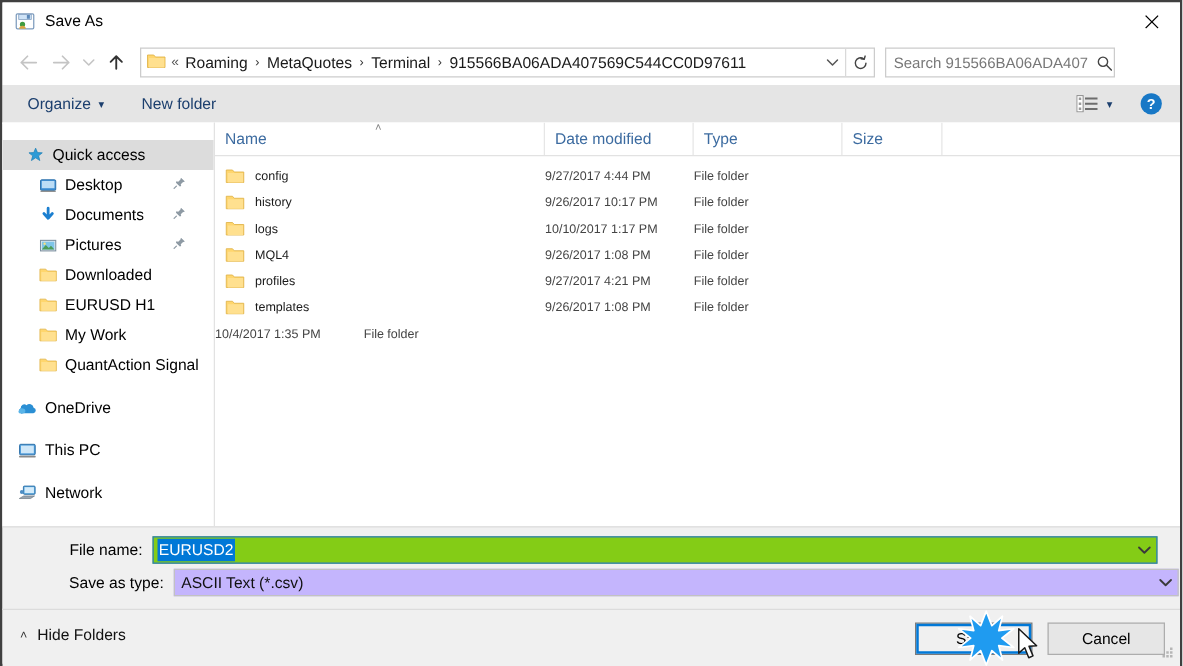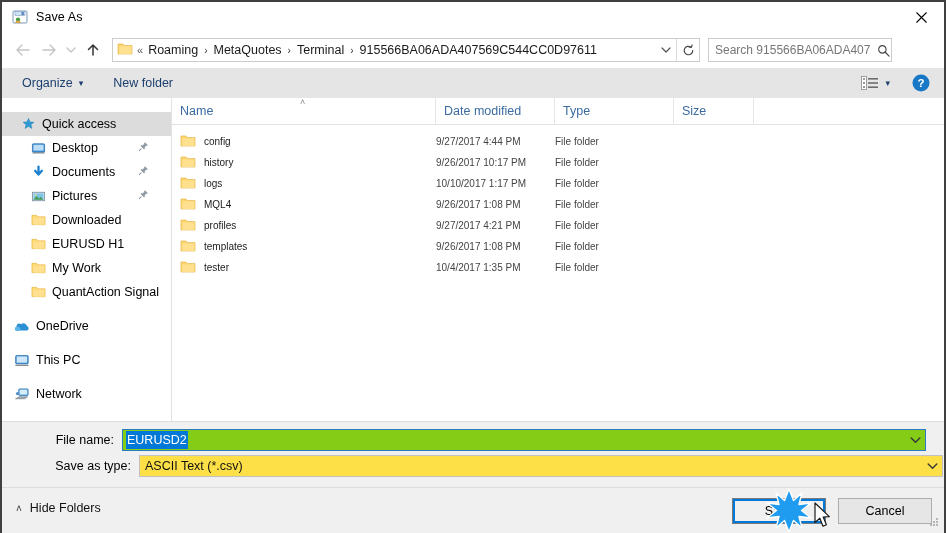--- a/index.html
+++ b/index.html
@@ -169,21 +169,21 @@
     border: 1px solid #2a7bc0; background: #84cc16; box-sizing: border-box;
     display: flex; align-items: center;
   }
   #filename-value {
     font-size: 12.5px; color: #ffffff; background: #0078d7;
     margin-left: 3px; padding: 1px 1px 1px 1px; line-height: 16px;
   }
   #filename-caret { width: 20px; flex: none; display: flex; align-items: center; justify-content: center; }
   #filetype-field {
     flex: 1 1 auto; height: 22px; margin-right: 18px;
-    border: 1px solid #c2c2c2; background: #fde047; box-sizing: border-box;
+    border: 1px solid #c2c2c2; background: #c4b5fd; box-sizing: border-box;
     display: flex; align-items: center;
   }
   #filetype-value { font-size: 12.5px; color: #111; margin-left: 5px; }
   #filetype-caret { width: 20px; flex: none; display: flex; align-items: center; justify-content: center; margin-left: auto; }
 
   
   #footer {
     position: absolute; left: 0; top: 485px; width: 100%; height: 46px;
     background: #f0f0f0; border-top: 1px solid #dcdcdc;
   }
@@ -575,29 +575,20 @@
               </svg>
             </span>
             <span>templates</span>
           </div>
           <div class="cell-date">9/26/2017 1:08 PM</div>
           <div class="cell-type">File folder</div>
           <div class="cell-size"></div>
         </div>
 
         <div class="row">
-          <div class="cell-name">
-            <span class="row-folder-icon">
-              <svg width="16" height="14" viewBox="0 0 16 14">
-                <path d="M1 2 h5 l1.4 1.6 H15 V12 H1 Z" fill="#ffd66e" stroke="#e0b44a" stroke-width=".7"></path>
-                <path d="M2.2 4.4 H14.4 V12 H2.2 Z" fill="#ffe08f"></path>
-              </svg>
-            </span>
-            <span>tester</span>
-          </div>
           <div class="cell-date">10/4/2017 1:35 PM</div>
           <div class="cell-type">File folder</div>
           <div class="cell-size"></div>
         </div>
 
       </div>
     </div>
 
   </div>
 

